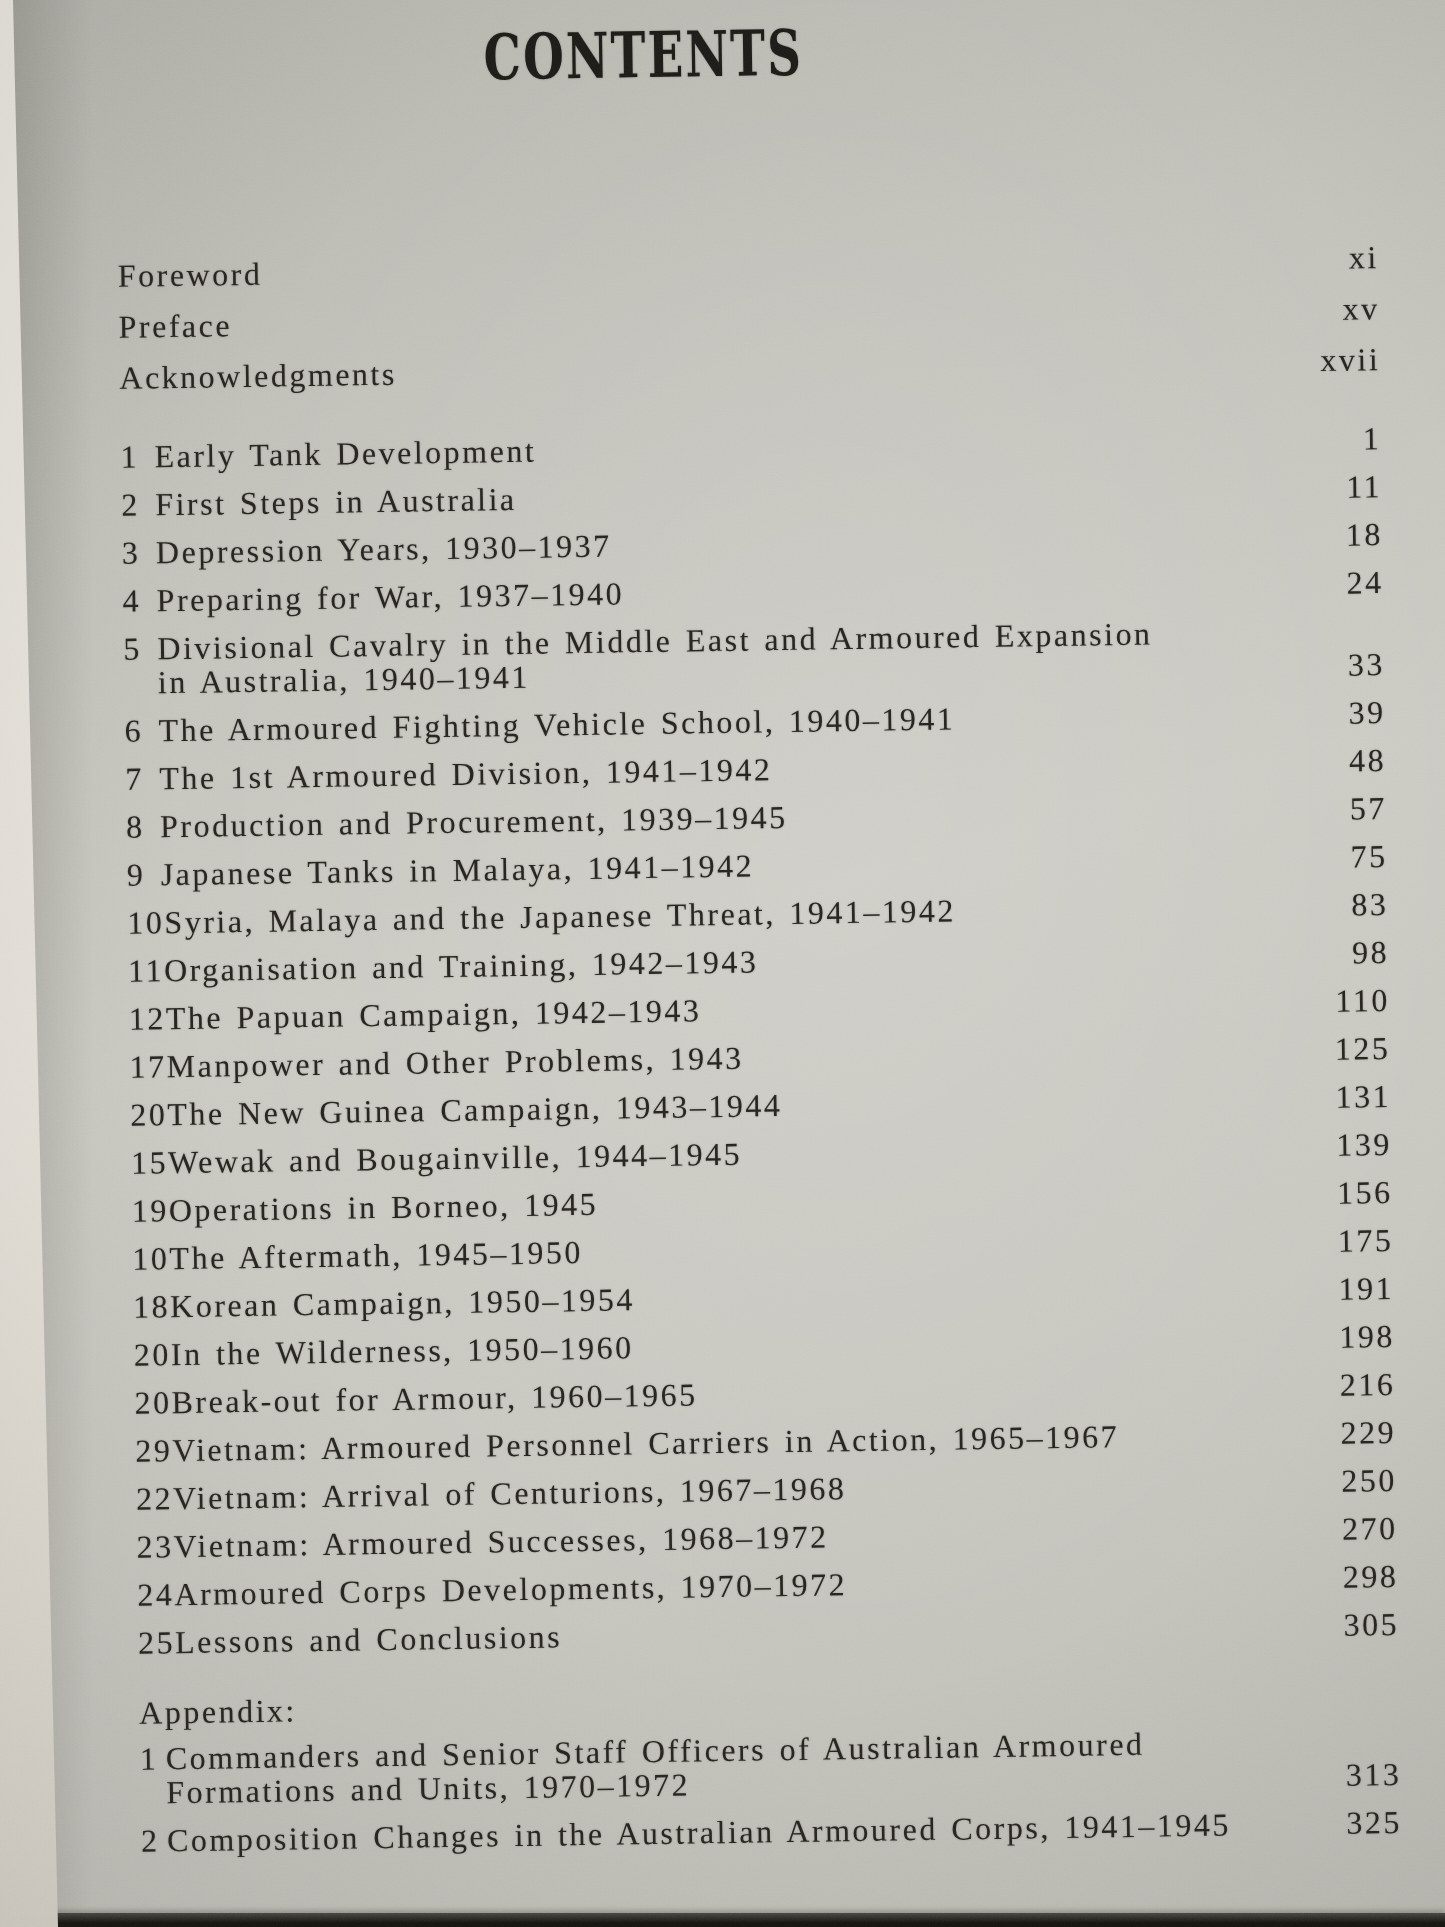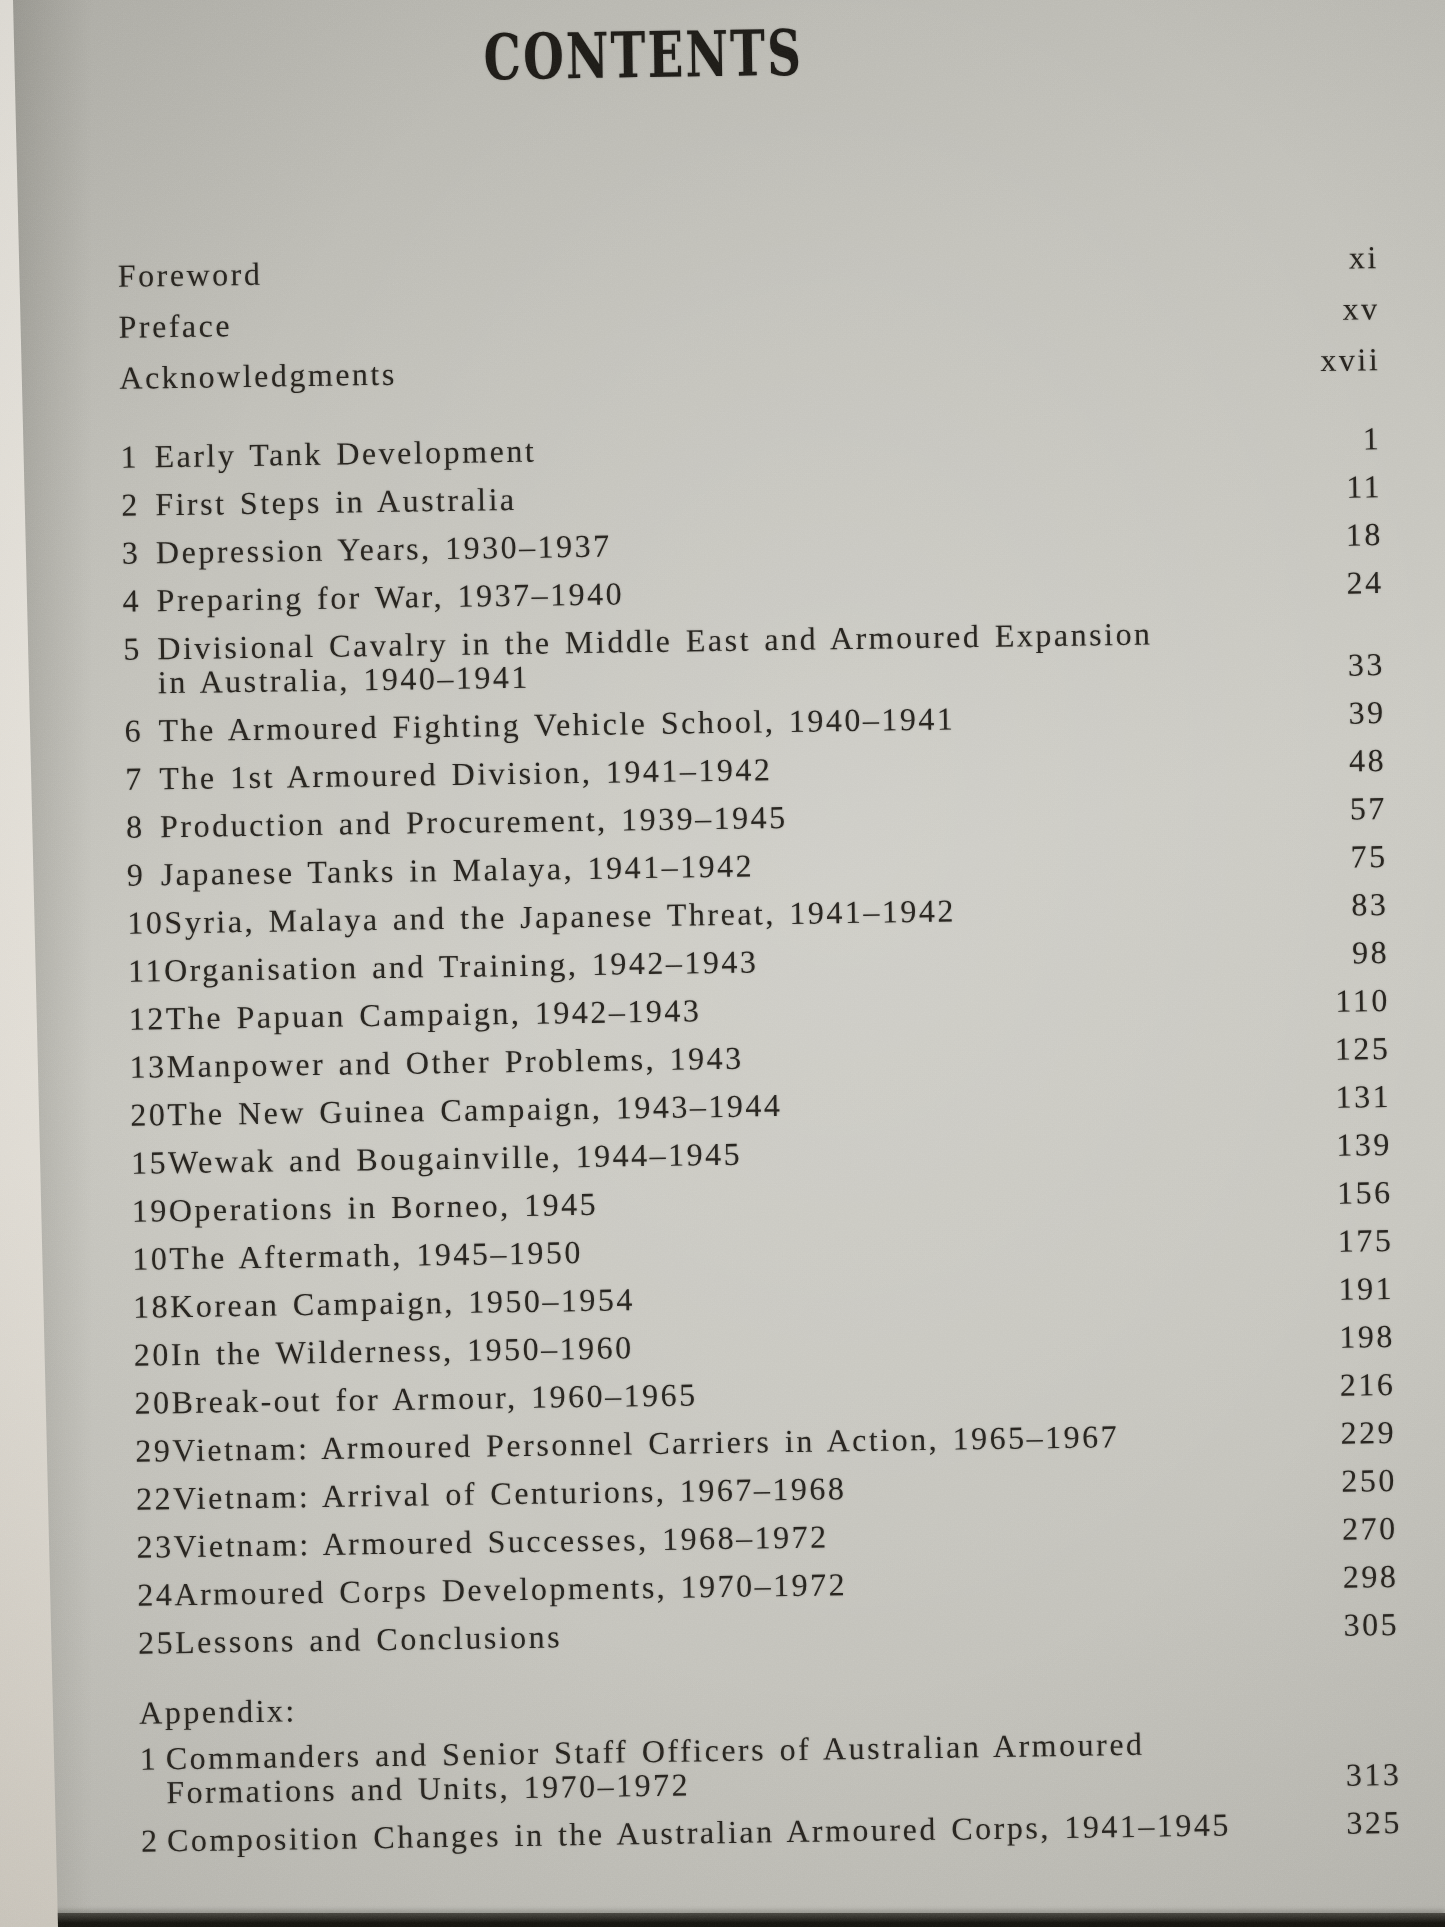--- a/index.html
+++ b/index.html
@@ -151,21 +151,21 @@
         <span class="num">11</span>
         <span class="ttl">Organisation and Training, 1942–1943</span>
         <span class="pg">98</span>
       </div>
       <div class="row ch">
         <span class="num">12</span>
         <span class="ttl">The Papuan Campaign, 1942–1943</span>
         <span class="pg">110</span>
       </div>
       <div class="row ch">
-        <span class="num">13</span>
+        <span class="num">17</span>
         <span class="ttl">Manpower and Other Problems, 1943</span>
         <span class="pg">125</span>
       </div>
       <div class="row ch">
         <span class="num">20</span>
         <span class="ttl">The New Guinea Campaign, 1943–1944</span>
         <span class="pg">131</span>
       </div>
       <div class="row ch">
         <span class="num">15</span>

